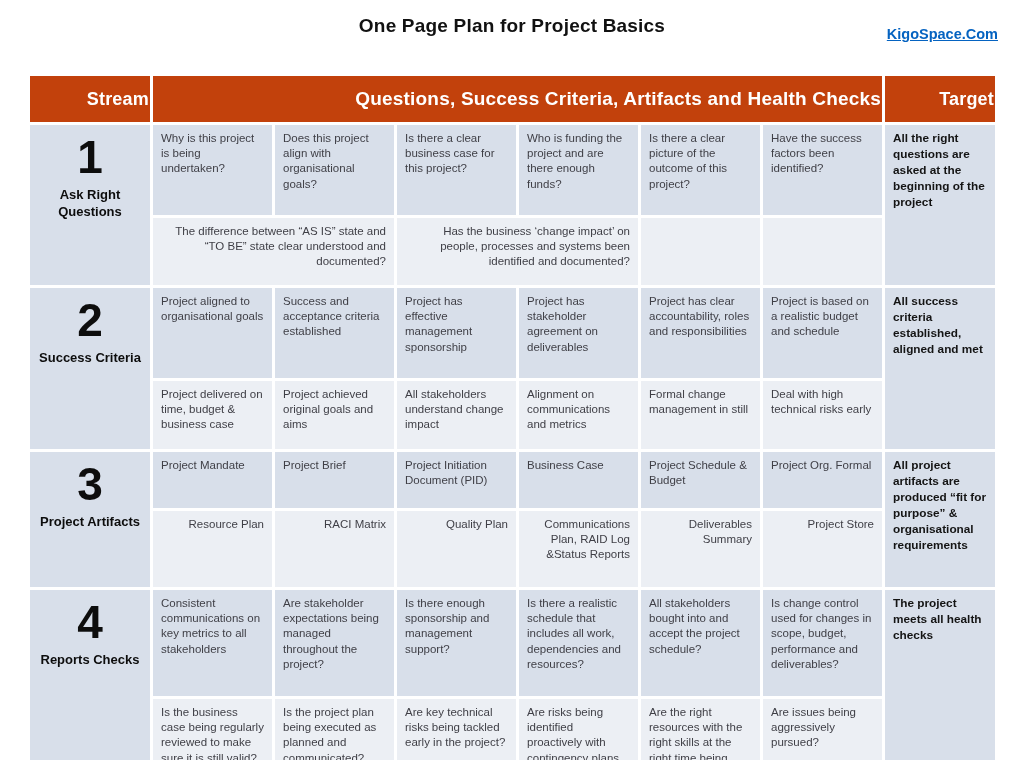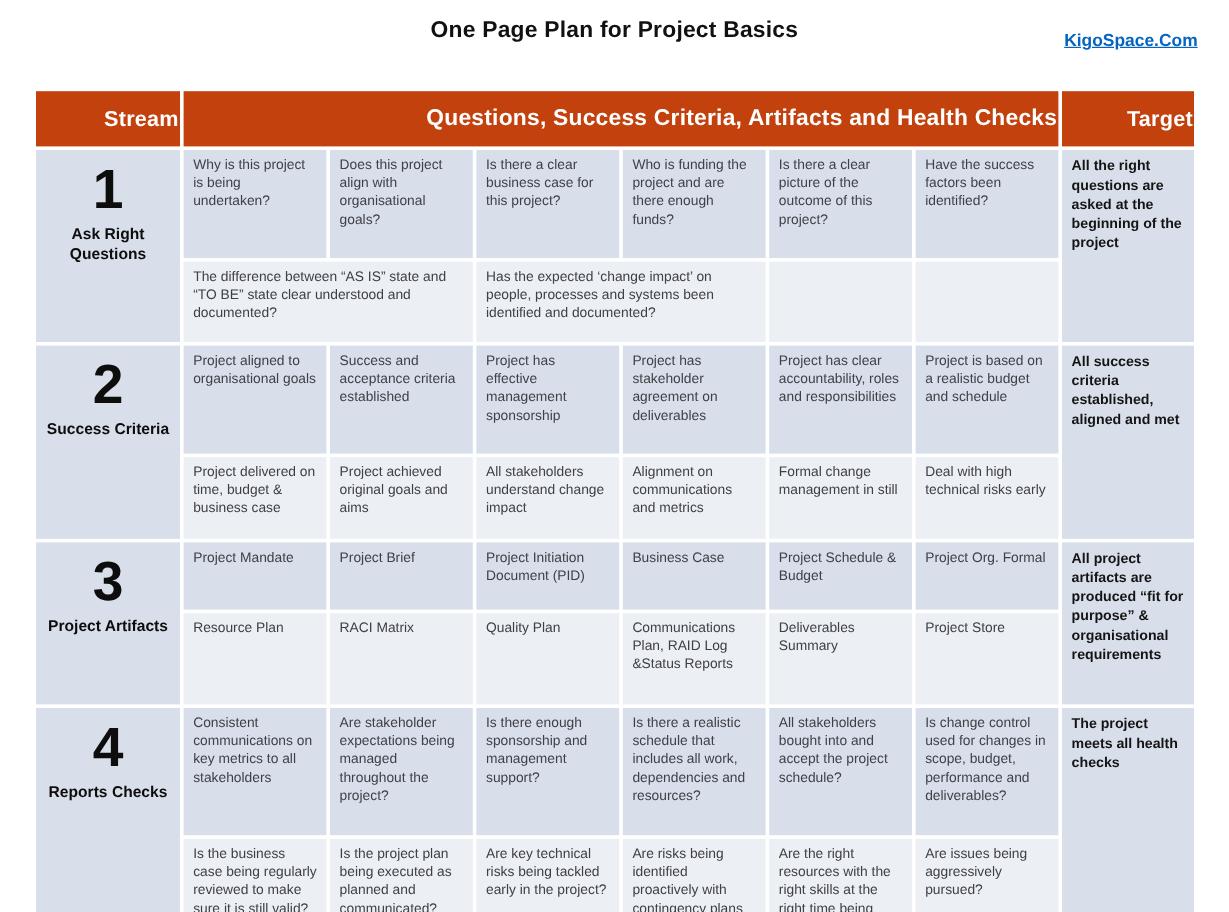--- a/index.html
+++ b/index.html
@@ -38,25 +38,25 @@
   td.band-b{background:#ECEFF4;}
   td.stream-cell{
     background:#D8DFEA;text-align:center;vertical-align:top;padding-top:8px;
   }
   .stream-num{font-size:46px;font-weight:bold;color:#0d0d0d;line-height:1.05;font-family:"Liberation Sans",sans-serif;}
   .stream-label{font-size:13px;font-weight:bold;color:#0d0d0d;margin-top:6px;line-height:1.25;}
   td.target-cell{
     background:#D8DFEA;font-weight:bold;color:#141414;font-size:11.8px;line-height:1.35;
   }
   tr.r-tall-a td{height:78px;}
-  tr.r-tall-b td{height:55px;}
+  tr.r-tall-b td{height:55px;text-align:right;}
   tr.r2a td{height:78px;}
   tr.r2b td{height:56px;}
   tr.r3a td{height:44px;}
-  tr.r3b td{height:64px;}
+  tr.r3b td{height:64px;text-align:right;}
   tr.r4a td{height:94px;}
   tr.r4b td{height:106px;}
 </style>
 </head>
 <body>
 
 <div class="titlebar">
   <div class="doc-title">One Page Plan for Project Basics</div>
   <span class="site-link">KigoSpace.Com</span>
 </div>
@@ -88,21 +88,21 @@
     <td class="band-a">Why is this project is being undertaken?</td>
     <td class="band-a">Does this project align with organisational goals?</td>
     <td class="band-a">Is there a clear business case for this project?</td>
     <td class="band-a">Who is funding the project and are there enough funds?</td>
     <td class="band-a">Is there a clear picture of the outcome of this project?</td>
     <td class="band-a">Have the success factors been identified?</td>
     <td class="target-cell" rowspan="2">All the right questions are asked at the beginning of the project</td>
   </tr>
   <tr class="r-tall-b">
     <td class="band-b" colspan="2">The difference between “AS IS” state and “TO BE” state clear understood and documented?</td>
-    <td class="band-b" colspan="2">Has the expected ‘change impact’ on people, processes and systems been identified and documented?</td>
+    <td class="band-b" colspan="2">Has the business ‘change impact’ on people, processes and systems been identified and documented?</td>
     <td class="band-b"></td>
     <td class="band-b"></td>
   </tr>
 
   <tr class="r2a">
     <td class="stream-cell" rowspan="2">
       <div class="stream-num">2</div>
       <div class="stream-label">Success Criteria</div>
     </td>
     <td class="band-a">Project aligned to organisational goals</td>

